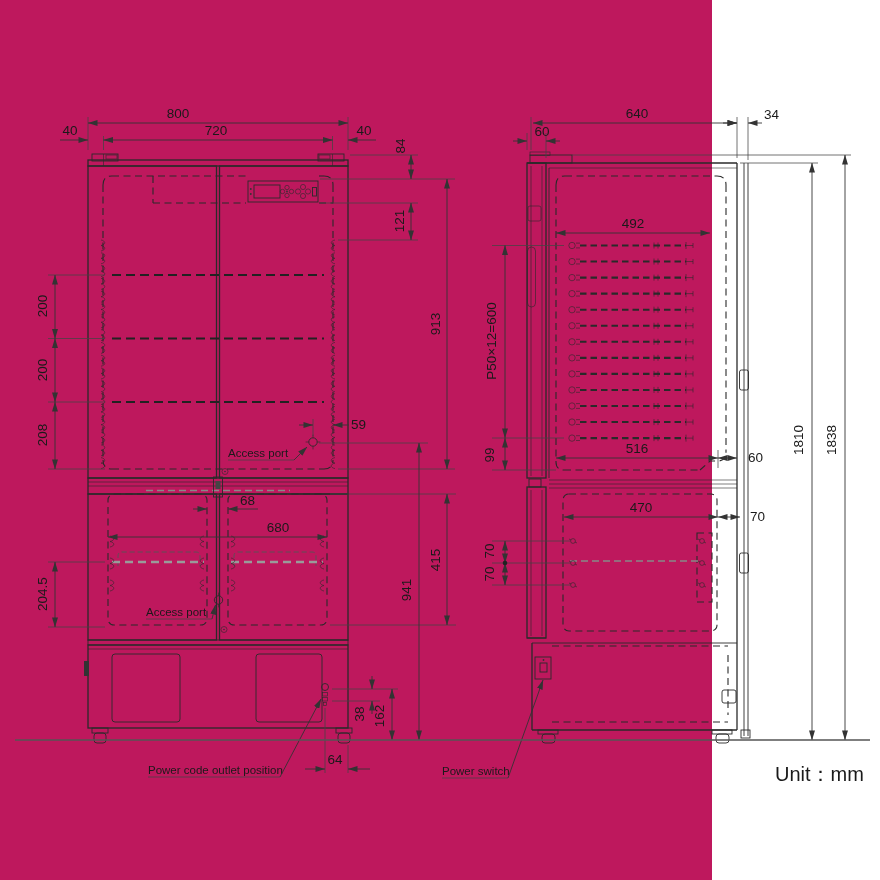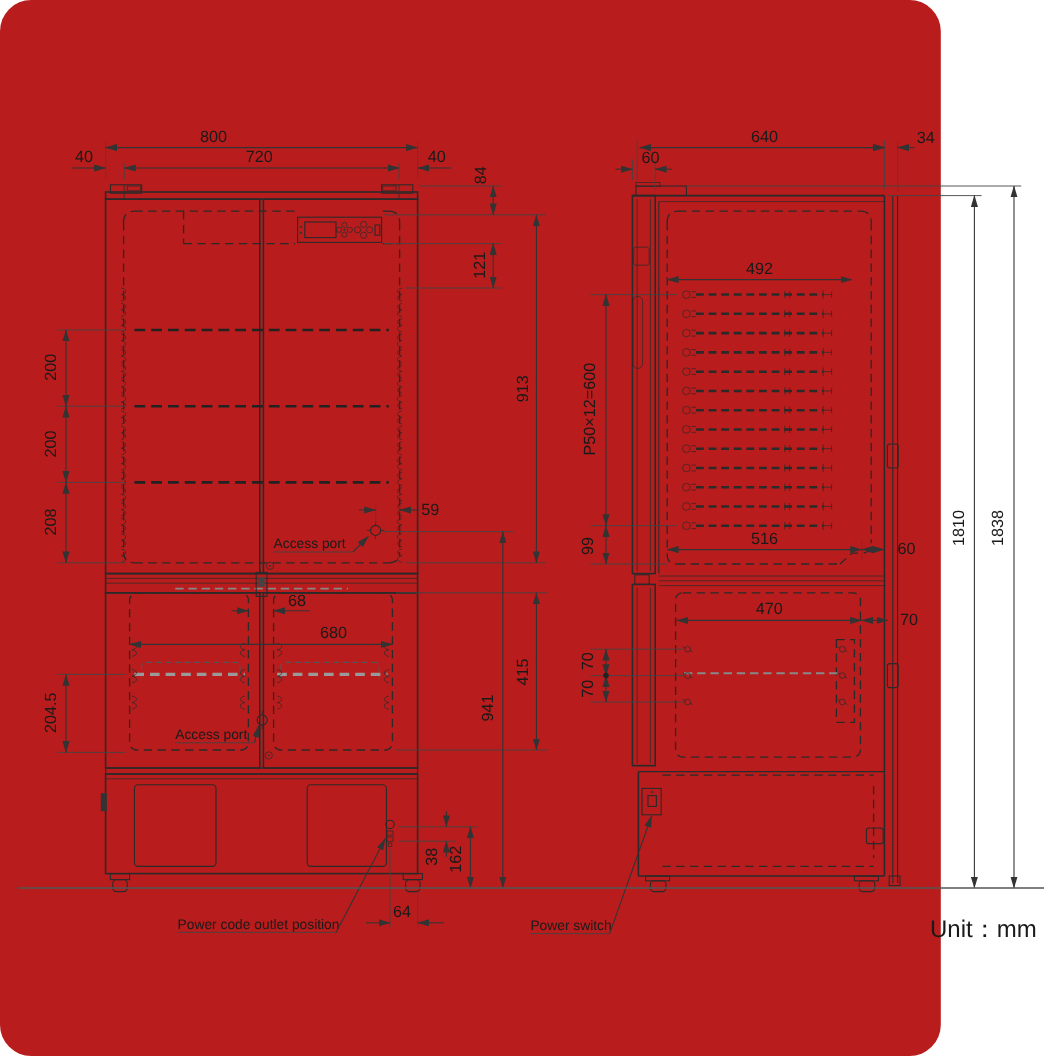--- a/index.html
+++ b/index.html
@@ -1,16 +1,16 @@
 <!DOCTYPE html>
 <html><head>
 <meta charset="utf-8">
 <style>
   html,body{margin:0;padding:0;background:#fff;}
-  .page{width:784px;height:880px;background:#b91c1c;position:relative;font-family:"Liberation Sans",sans-serif;border-radius:26px;}
+  .page{width:712px;height:880px;background:#be185d;position:relative;font-family:"Liberation Sans",sans-serif;}
   svg{display:block;}
   
   .o  {stroke:#2a2a2a;stroke-width:1.3;fill:none;}
   .i  {stroke:#2a2a2a;stroke-width:0.9;fill:none;}
   .t  {stroke:#2a2a2a;stroke-width:0.6;fill:none;}
   .dash {stroke:#2a2a2a;stroke-width:1.1;fill:none;stroke-dasharray:7 4.5;}
   .tdash{stroke:#222;stroke-width:2.2;fill:none;stroke-dasharray:9 5;}
   .gdash{stroke:#9a9a9a;stroke-width:2.6;fill:none;stroke-dasharray:8 5;}
   .hdash{stroke:#888;stroke-width:1.6;fill:none;stroke-dasharray:7 4;}
   .sdash{stroke:#555;stroke-width:0.9;fill:none;stroke-dasharray:5 3;}

